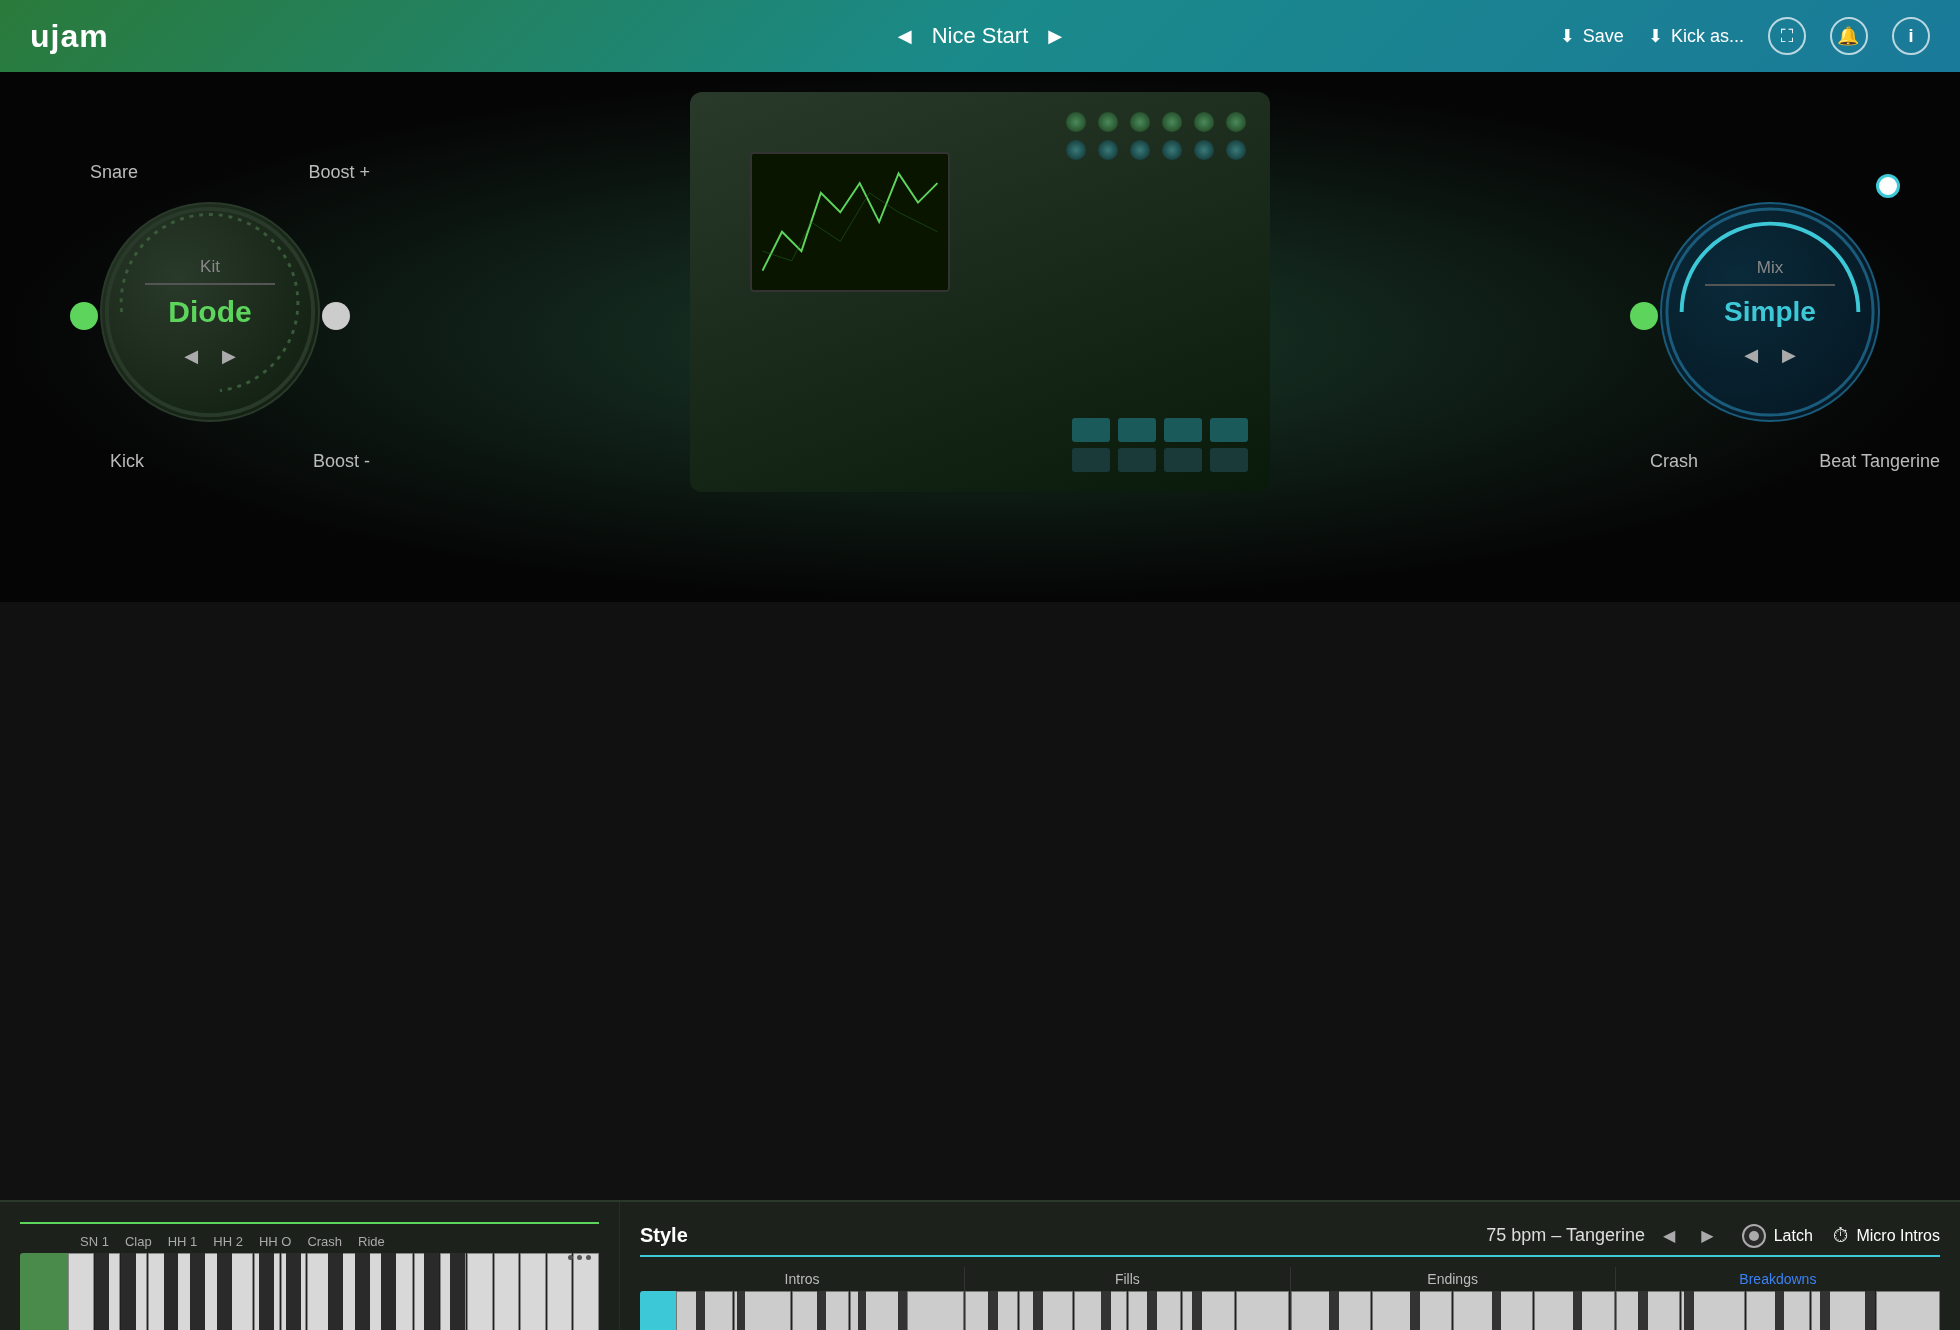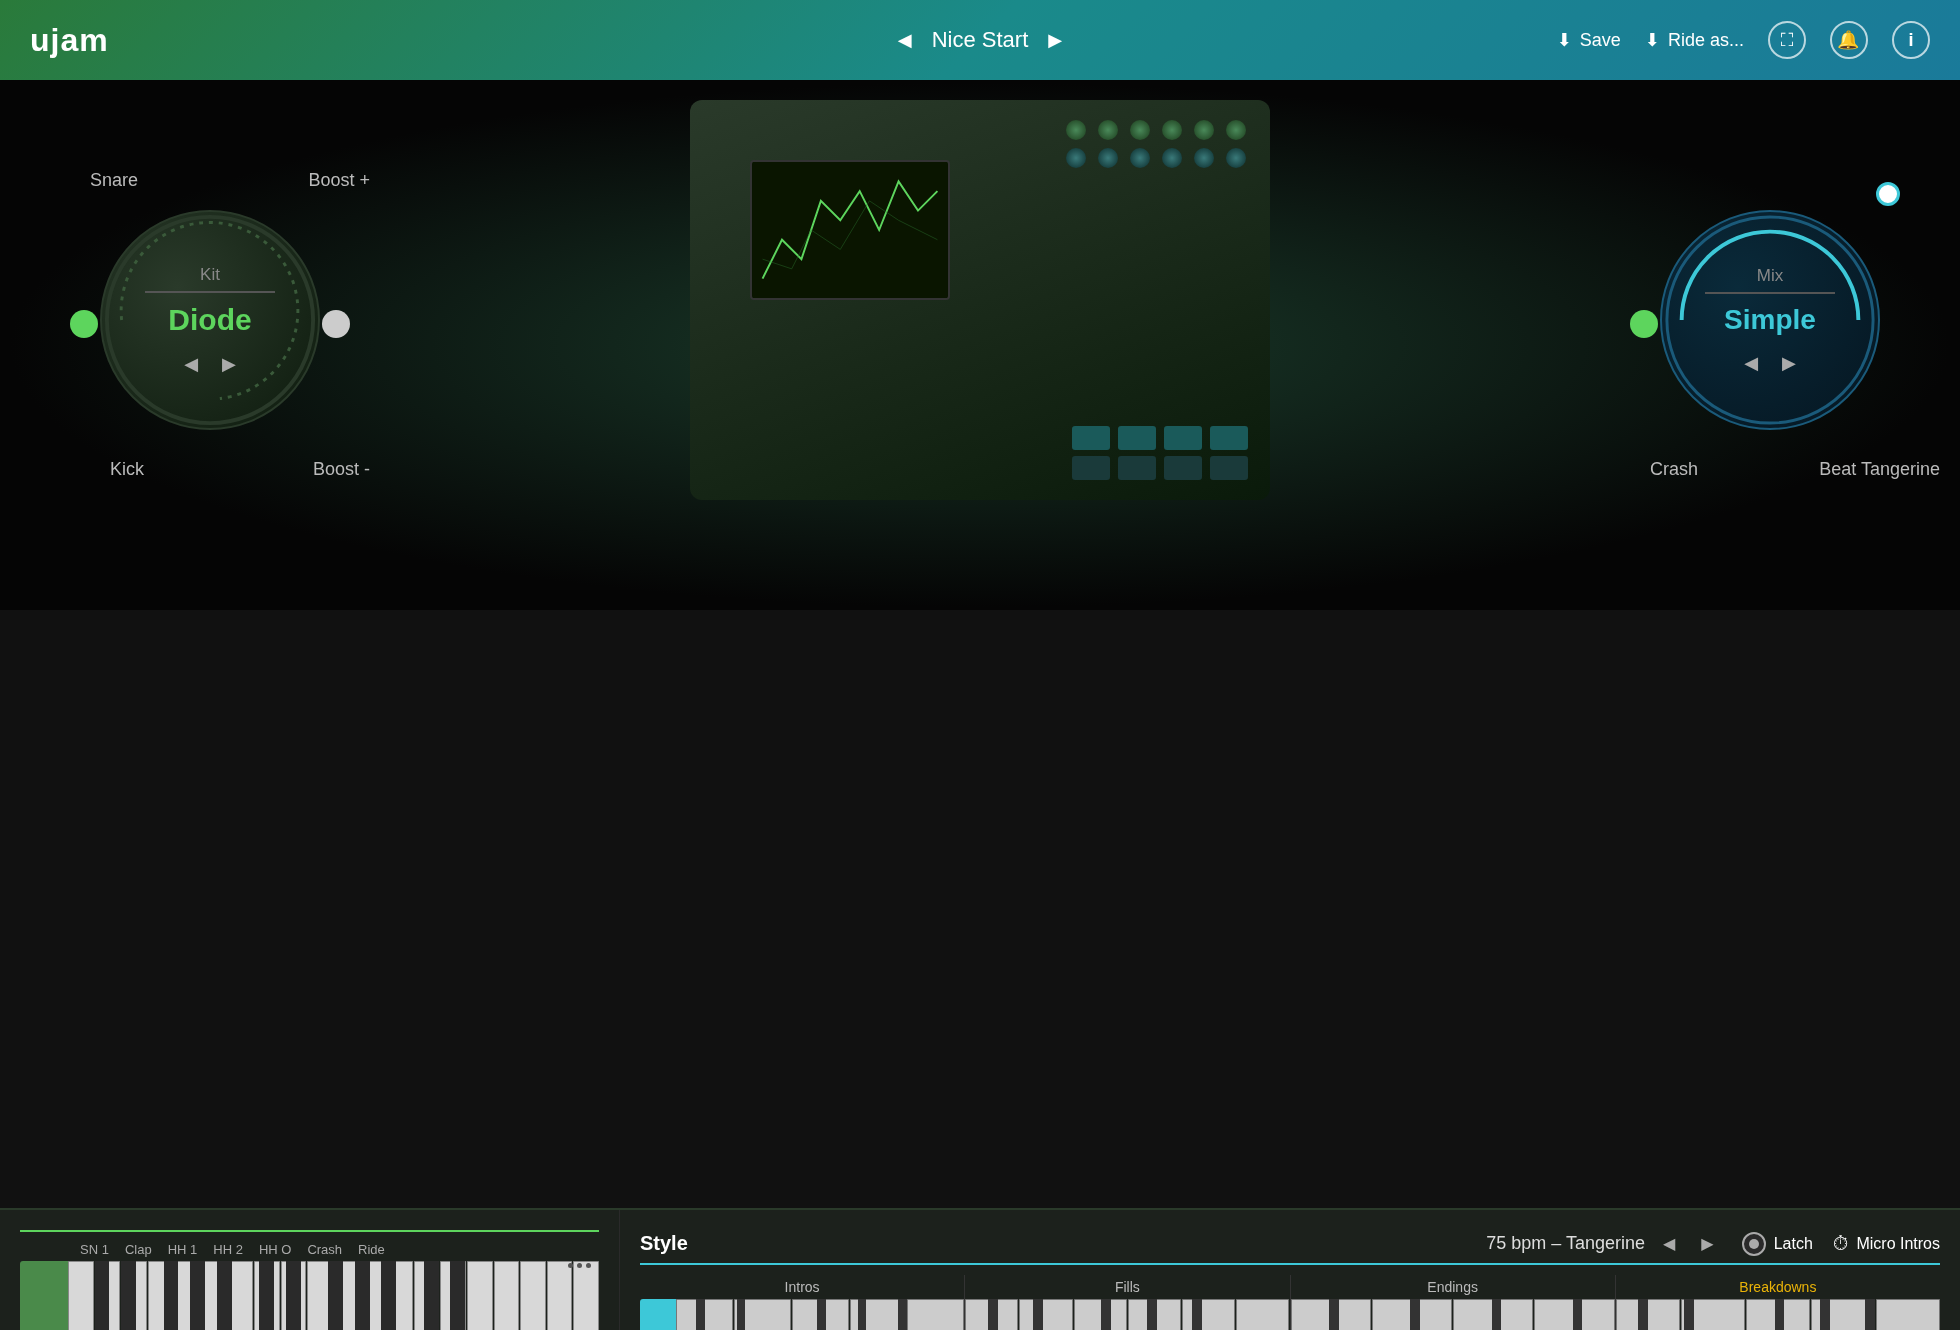--- a/index.html
+++ b/index.html
@@ -8,21 +8,21 @@
       height: 1330px;
       background: #111;
       font-family: 'Arial', sans-serif;
       overflow: hidden;
       color: white;
     }
 
     
     #topbar {
       width: 100%;
-      height: 80px;
+      height: 72px;
       background: linear-gradient(135deg, #2a7a3a 0%, #1a8a8a 50%, #1a7a9a 100%);
       display: flex;
       align-items: center;
       padding: 0 30px;
       position: relative;
       z-index: 10;
     }
     #topbar .logo {
       font-size: 32px;
       font-weight: bold;
@@ -280,21 +280,21 @@
     <button class="nav-arrow">▶</button>
   </div>
 
   <div class="toolbar-right">
     <button class="toolbar-btn">
       <span>⬇</span>
       <span>Save</span>
     </button>
     <button class="toolbar-btn">
       <span>⬇</span>
-      <span>Ride as...</span>
+      <span>Kick as...</span>
     </button>
     <div class="icon-circle">
       <span style="font-size:18px;">⛶</span>
     </div>
     <div class="icon-circle">
       <span style="font-size:18px;">🔔</span>
     </div>
     <div class="icon-circle">
       <span style="font-size:18px; font-weight:bold;">i</span>
     </div>
@@ -558,21 +558,21 @@
                 <div style="position:absolute;background:#333;width:3%;height:60%;top:0;left:62%;border-radius:0 0 2px 2px;"></div>
                 <div style="position:absolute;background:#333;width:3%;height:60%;top:0;left:87%;border-radius:0 0 2px 2px;"></div>
               </div>
             </div>
           </div>
 
         </div>
         <div style="width:1px;background:#333;"></div>
 
         <div style="flex:1;display:flex;flex-direction:column;">
-          <div class="style-col-header" style="text-align:center;font-size:14px;color:#eab308;">Breakdowns</div>
+          <div class="style-col-header" style="text-align:center;font-size:14px;color:#3b82f6;">Breakdowns</div>
           <div style="flex:1;position:relative;display:flex;overflow:hidden;">
             <div style="flex:1;display:flex;gap:1px;position:relative;">
               <div style="flex:1;background:#ccc;border:1px solid #777;border-radius:0 0 2px 2px;"></div>
               <div style="flex:1;background:#ccc;border:1px solid #777;border-radius:0 0 2px 2px;"></div>
               <div style="flex:1;background:#ccc;border:1px solid #777;border-radius:0 0 2px 2px;"></div>
               <div style="flex:1;background:#ccc;border:1px solid #777;border-radius:0 0 2px 2px;"></div>
               <div style="flex:1;background:#ccc;border:1px solid #777;border-radius:0 0 2px 2px;"></div>
               <div style="position:absolute;inset:0;pointer-events:none;">
                 <div style="position:absolute;background:#333;width:3%;height:60%;top:0;left:7%;border-radius:0 0 2px 2px;"></div>
                 <div style="position:absolute;background:#333;width:3%;height:60%;top:0;left:21%;border-radius:0 0 2px 2px;"></div>

